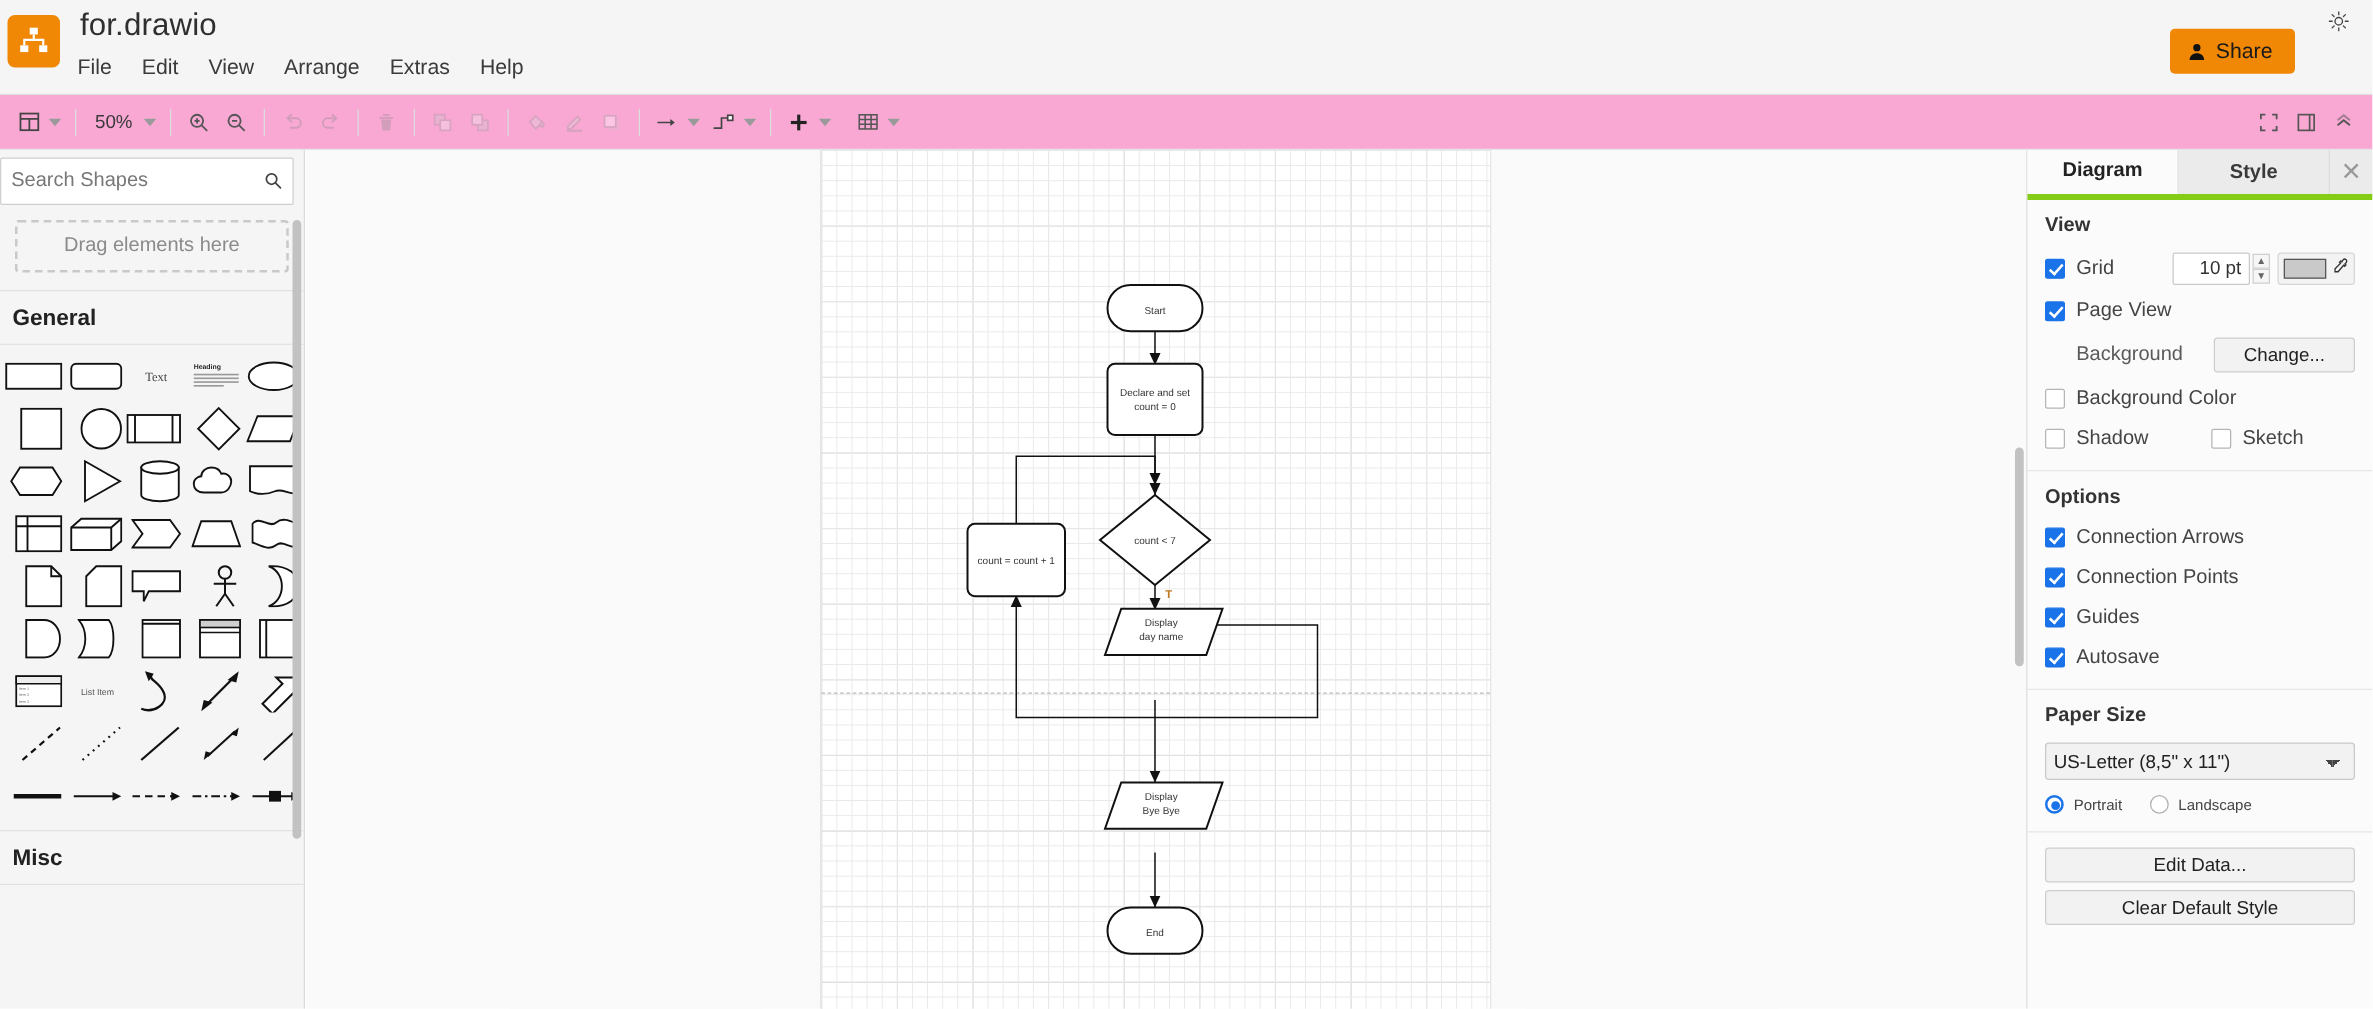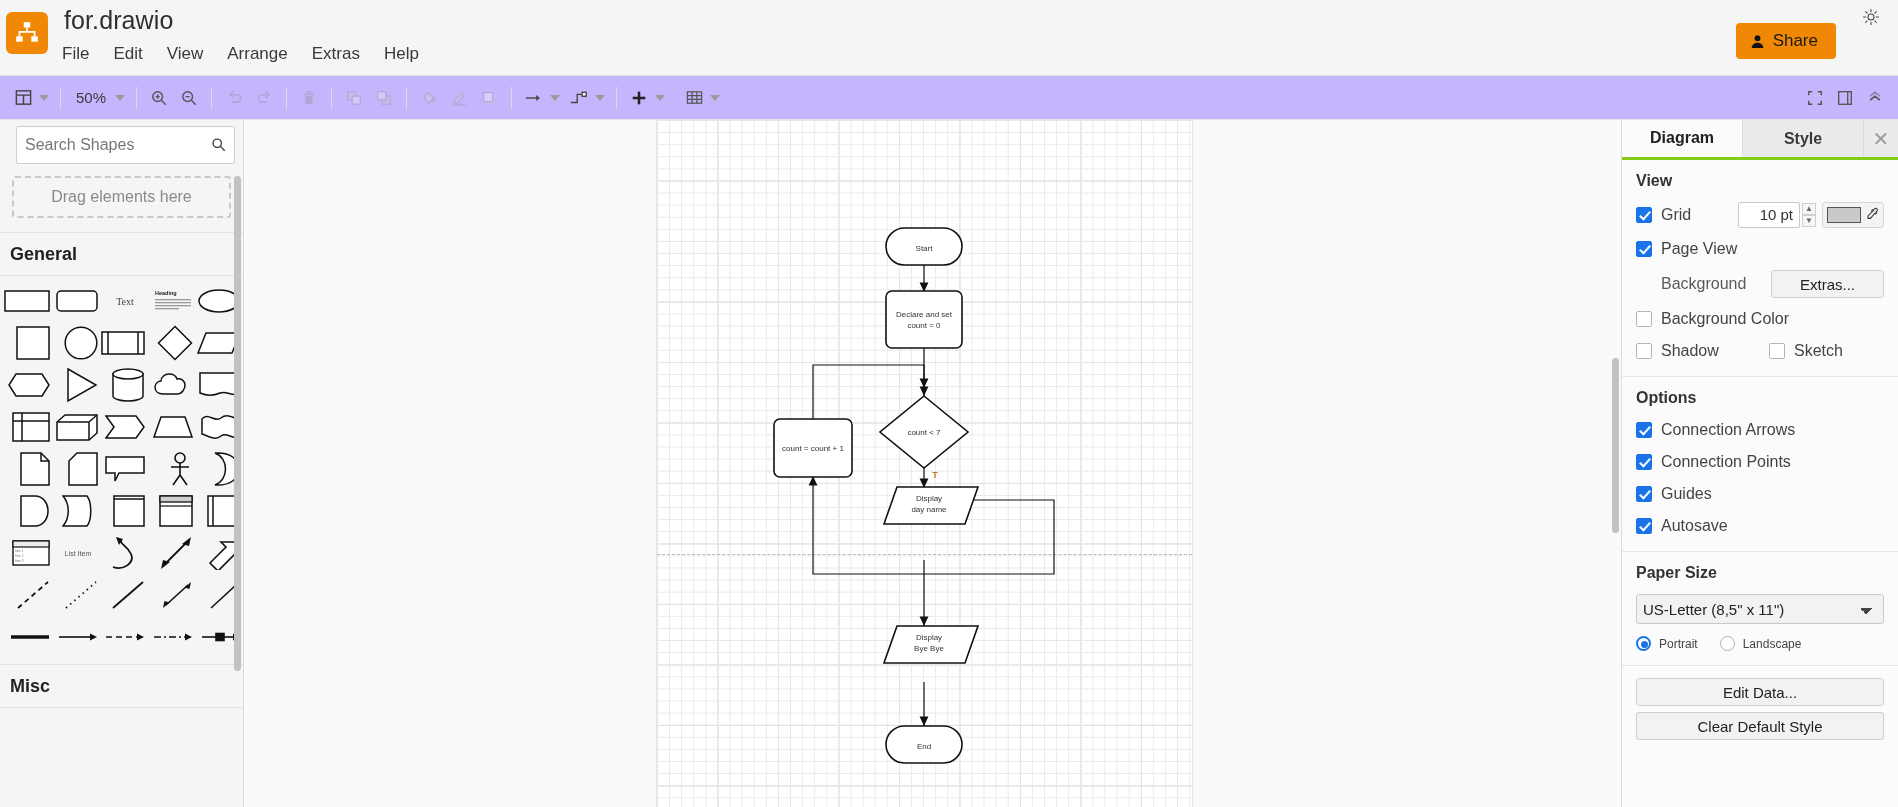--- a/index.html
+++ b/index.html
@@ -53,21 +53,21 @@
   .share-btn svg { display:block; }
   .theme-toggle {
     position: absolute; right: 14px; top: 4px;
     width: 26px; height: 26px; cursor: pointer;
     display:flex; align-items:center; justify-content:center;
   }
 
   
   .toolbar {
     position: absolute; left: 0; top: 76px; width: 1898px; height: 44px;
-    background: #c4b5fd;
+    background: #f9a8d4;
     border-bottom: 1px solid #e3e3e3;
     display: flex; align-items: center;
   }
   .tb-group { display:flex; align-items:center; height: 100%; }
   .tb-sep {
     width: 1px; height: 22px; background: #dcdcdc; margin: 0 7px;
   }
   .tb-btn {
     width: 30px; height: 30px; display:flex; align-items:center; justify-content:center;
     cursor: pointer; border-radius: 3px; color: #555;
@@ -84,21 +84,21 @@
   }
   .tb-right { position:absolute; right: 8px; top:0; height:44px; display:flex; align-items:center; }
 
   
   .sidebar {
     position: absolute; left: 0; top: 120px; width: 244px; height: 687px;
     background: #f5f5f5; border-right: 1px solid #dadada;
     overflow: hidden;
   }
   .search-wrap {
-    position: relative; height: 38px; margin: 6px 8px 0 16px;
+    position: relative; height: 38px; margin: 6px 8px 0 0;
     background: #ffffff; border: 1px solid #cfcfcf; border-radius: 2px;
     display: flex; align-items: center;
   }
   .search-input {
     border: none; outline: none; background: transparent;
     font-size: 16px; color: #555; width: 100%;
     padding: 0 30px 0 8px; font-family: "Liberation Sans", sans-serif;
   }
   .search-input::placeholder { color: #777; }
   .search-icon { position: absolute; right: 8px; top: 10px; color: #444; }
@@ -163,21 +163,21 @@
   .canvas-scrollbar {
     position:absolute; right: 2px; top: 238px; width: 7px; height: 175px;
     background: #c2c2c2; border-radius: 4px;
   }
 
   
   .rpanel {
     position: absolute; right: 0; top: 120px; width: 277px; height: 687px;
     background: #fbfbfb; border-left: 1px solid #dcdcdc;
   }
-  .rp-tabs { display: flex; height: 40px; border-bottom: 3px solid #84cc16; position: relative; }
+  .rp-tabs { display: flex; height: 40px; border-bottom: 5px solid #84cc16; position: relative; }
   .rp-tab {
     flex: 1; display:flex; align-items:center; justify-content:center;
     font-size: 16px; font-weight: 700; color: #3a3a3a; cursor: pointer;
     background: #ebebeb; border-right: 1px solid #dcdcdc;
   }
   .rp-tab.active { background: #fbfbfb; color: #222; border-bottom: 1px solid #fbfbfb; }
   .rp-close {
     width: 34px; display:flex; align-items:center; justify-content:center;
     color: #9a9a9a; font-size: 20px; cursor: pointer; background:#ebebeb;
   }
@@ -854,21 +854,21 @@
           </div>
         </div>
 
         <div class="rp-row">
           <div class="cb on"></div>
           <div class="rp-label">Page View</div>
         </div>
 
         <div class="rp-row bg-row">
           <div class="rp-label muted" style="margin-left:25px;width:110px;">Background</div>
-          <div class="btn-generic" style="flex:1;">Extras...</div>
+          <div class="btn-generic" style="flex:1;">Change...</div>
         </div>
 
         <div class="rp-row">
           <div class="cb"></div>
           <div class="rp-label">Background Color</div>
         </div>
 
         <div class="rp-row" style="margin-bottom:0;">
           <div class="cb"></div>
           <div class="rp-label" style="width:108px;">Shadow</div>

